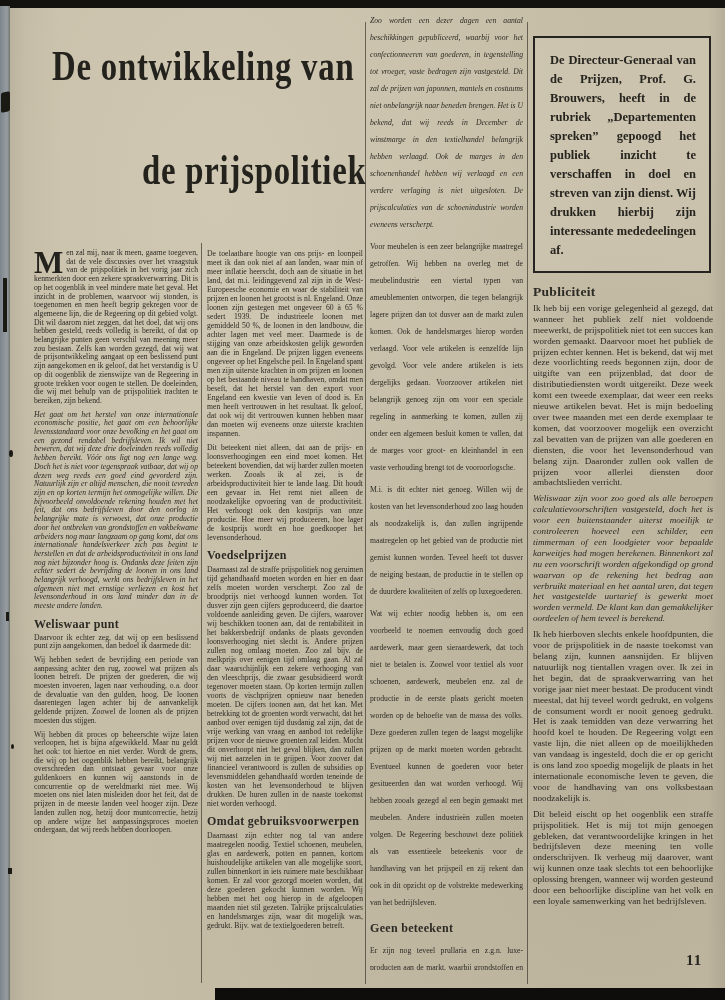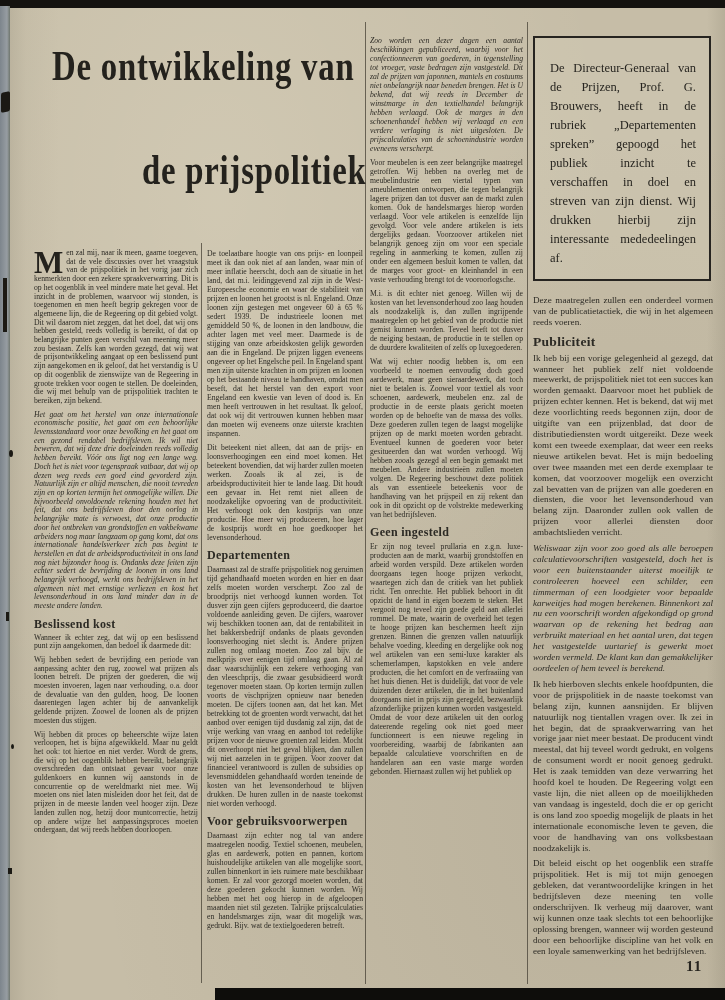--- a/index.html
+++ b/index.html
@@ -29,37 +29,37 @@
   .title-2{left:142px;top:146px;}
 
   .vrule{position:absolute;width:1px;background:rgba(70,64,52,0.75);}
   .r1{left:201px;top:243px;height:740px;}
   .r2{left:365px;top:22px;height:962px;}
   .r3{left:527px;top:22px;height:962px;}
 
   .col{position:absolute;overflow:hidden;text-align:justify;}
   .col-1{left:34px;top:249px;width:164px;height:738px;font-size:7.7px;line-height:8.7px;}
   .col-2{left:207px;top:249px;width:156px;height:730px;font-size:7.7px;line-height:9px;}
-  .col-3{left:370px;top:36px;width:153px;height:958px;font-size:7.7px;line-height:9px;}
+  .col-3{left:370px;top:12px;width:153px;height:958px;font-size:7.7px;line-height:17px;}
   .col-4{left:533px;top:28px;width:180px;height:945px;font-size:9.1px;line-height:10.9px;}
 
   .para{margin:0 0 5px 0;}
   .para.gap{margin-top:4px;}
   .italic{font-style:italic;}
   .col-heading{font-family:"Liberation Serif",serif;font-weight:700;font-size:12px;
     margin:9px 0 5px 0;text-align:left;letter-spacing:0.3px;}
   .col-4 .col-heading{font-size:13.5px;}
   .dropcap{float:left;font-size:31px;line-height:25px;font-weight:700;padding:1px 3px 0 0;color:#24221d;}
 
-  .side-box{border:2px solid #262420;padding:21px 13px 11px 15px;margin:8px 2px 14px 0;
-    font-weight:400;font-size:12.5px;line-height:19px;text-align:justify;color:#26241f;
+  .side-box{border:2px solid #262420;padding:13px 13px 11px 15px;margin:8px 2px 14px 0;
+    font-weight:700;font-size:12.5px;line-height:19px;text-align:justify;color:#26241f;
     background:rgba(255,252,240,0.10);}
 
   .page-number{position:absolute;left:686px;top:952px;font-size:15px;font-weight:700;
-    letter-spacing:1px;color:#26241f;margin-top:6px;}
+    letter-spacing:1px;color:#26241f;}
 </style>
 </head>
 <body>
 
 <div class="page">
 
   <div class="top-bar"></div>
   <div class="edge-strip"></div>
   <div class="artifact a1"></div>
   <div class="artifact a2"></div>
@@ -71,47 +71,46 @@
   <div class="title-line title-1">De ontwikkeling van</div>
   <div class="title-line title-2">de prijspolitiek</div>
 
   <div class="vrule r1"></div>
   <div class="vrule r2"></div>
   <div class="vrule r3"></div>
 
   <div class="col col-1">
     <p class="para"><span class="dropcap">M</span><span>en zal mij, naar ik meen, gaarne toegeven, dat de vele discussies over het vraagstuk van de prijspolitiek in het vorig jaar zich kenmerkten door een zekere spraakverwarring. Dit is op het oogenblik in veel mindere mate het geval. Het inzicht in de problemen, waarvoor wij stonden, is toegenomen en men heeft begrip gekregen voor de algemeene lijn, die de Regeering op dit gebied volgt. Dit wil daarom niet zeggen, dat het doel, dat wij ons hebben gesteld, reeds volledig is bereikt, of dat op belangrijke punten geen verschil van meening meer zou bestaan. Zelfs kan worden gezegd, dat wij wat de prijsontwikkeling aangaat op een beslissend punt zijn aangekomen en ik geloof, dat het verstandig is U op dit oogenblik de zienswijze van de Regeering in groote trekken voor oogen te stellen. De doeleinden, die wij met behulp van de prijspolitiek trachten te bereiken, zijn bekend.</span></p>
     <p class="para italic gap">Het gaat om het herstel van onze internationale economische positie, het gaat om een behoorlijke levensstandaard voor onze bevolking en het gaat om een gezond rendabel bedrijfsleven. Ik wil niet beweren, dat wij deze drie doeleinden reeds volledig hebben bereikt. Vóór ons ligt nog een lange weg. Doch het is niet voor tegenspraak vatbaar, dat wij op dezen weg reeds een goed eind gevorderd zijn. Natuurlijk zijn er altijd menschen, die nooit tevreden zijn en op korten termijn het onmogelijke willen. Die bijvoorbeeld onvoldoende rekening houden met het feit, dat ons bedrijfsleven door den oorlog in belangrijke mate is verwoest, dat onze productie door het ontbreken van grondstoffen en vakbekwame arbeiders nog maar langzaam op gang komt, dat ons internationale handelsverkeer zich pas begint te herstellen en dat de arbeidsproductiviteit in ons land nog niet bijzonder hoog is. Ondanks deze feiten zijn echter sedert de bevrijding de loonen in ons land belangrijk verhoogd, werkt ons bedrijfsleven in het algemeen niet met ernstige verliezen en kost het levensonderhoud in ons land minder dan in de meeste andere landen.</p>
-    <h3 class="col-heading">Beslissend kost</h3>
-    <p class="para">Wanneer ik echter zeg, dat wij op een beslissend punt zijn aangekomen, dan bedoel ik daarmede dit:</p>
+    <h3 class="col-heading">Weliswaar punt</h3>
+    <p class="para">Daarvoor ik echter zeg, dat wij op een beslissend punt zijn aangekomen, dan bedoel ik daarmede dit:</p>
     <p class="para">Wij hebben sedert de bevrijding een periode van aanpassing achter den rug, zoowel wat prijzen als loonen betreft. De prijzen der goederen, die wij moesten invoeren, lagen naar verhouding, o.a. door de devaluatie van den gulden, hoog. De loonen daarentegen lagen achter bij de aanvankelijk geldende prijzen. Zoowel de loonen als de prijzen moesten dus stijgen.</p>
     <p class="para gap">Wij hebben dit proces op beheerschte wijze laten verloopen, het is bijna afgewikkeld. Maar nu geldt het ook: tot hiertoe en niet verder. Wordt de grens, die wij op het oogenblik hebben bereikt, belangrijk overschreden dan ontstaat gevaar voor onze guldenkoers en kunnen wij aanstonds in de concurrentie op de wereldmarkt niet mee. Wij moeten ons niet laten misleiden door het feit, dat de prijzen in de meeste landen veel hooger zijn. Deze landen zullen nog, hetzij door muntcorrectie, hetzij op andere wijze het aanpassingsproces moeten ondergaan, dat wij reeds hebben doorloopen.</p>
   </div>
 
   <div class="col col-2">
     <p class="para">De toelaatbare hoogte van ons prijs- en loonpeil meet ik dan ook niet af aan landen, waar min of meer inflatie heerscht, doch aan de situatie in het land, dat m.i. leidinggevend zal zijn in de West-Europeesche economie en waar de stabiliteit van prijzen en loonen het grootst is nl. Engeland. Onze loonen zijn gestegen met ongeveer 60 à 65 % sedert 1939. De industrieele loonen met gemiddeld 50 %, de loonen in den landbouw, die achter lagen met veel meer. Daarmede is de stijging van onze arbeidskosten gelijk geworden aan die in Engeland. De prijzen liggen eveneens ongeveer op het Engelsche peil. In Engeland spant men zijn uiterste krachten in om prijzen en loonen op het bestaande niveau te handhaven, omdat men beseft, dat het herstel van den export voor Engeland een kwestie van leven of dood is. En men heeft vertrouwen in het resultaat. Ik geloof, dat ook wij dit vertrouwen kunnen hebben maar dan moeten wij eveneens onze uiterste krachten inspannen.</p>
     <p class="para gap">Dit beteekent niet alleen, dat aan de prijs- en loonsverhoogingen een eind moet komen. Het beteekent bovendien, dat wij harder zullen moeten werken. Zooals ik al zei, is de arbeidsproductiviteit hier te lande laag. Dit houdt een gevaar in. Het remt niet alleen de noodzakelijke opvoering van de productiviteit. Het verhoogt ook den kostprijs van onze productie. Hoe meer wij produceeren, hoe lager de kostprijs wordt en hoe goedkooper het levensonderhoud.</p>
-    <h3 class="col-heading">Departementen</h3>
+    <h3 class="col-heading">Voedselprijzen</h3>
     <p class="para">Daarnaast zal de straffe prijspolitiek nog geruimen tijd gehandhaafd moeten worden en hier en daar zelfs moeten worden verscherpt. Zoo zal de broodprijs niet verhoogd kunnen worden. Tot dusver zijn geen cijfers geproduceerd, die daartoe voldoende aanleiding geven. De cijfers, waarover wij beschikken toonen aan, dat de rentabiliteit in het bakkersbedrijf ondanks de plaats gevonden loonsverhooging niet slecht is. Andere prijzen zullen nog omlaag moeten. Zoo zal bijv. de melkprijs over eenigen tijd omlaag gaan. Al zal daar waarschijnlijk een zekere verhooging van den vleeschprijs, die zwaar gesubsidieerd wordt tegenover moeten staan. Op korten termijn zullen voorts de vischprijzen opnieuw naar beneden moeten. De cijfers toonen aan, dat het kan. Met betrekking tot de groenten wordt verwacht, dat het aanbod over eenigen tijd dusdanig zal zijn, dat de vrije werking van vraag en aanbod tot redelijke prijzen voor de nieuwe groenten zal leiden. Mocht dit onverhoopt niet het geval blijken, dan zullen wij niet aarzelen in te grijpen. Voor zoover dat financieel verantwoord is zullen de subsidies op levensmiddelen gehandhaafd worden teneinde de kosten van het levensonderhoud te blijven drukken. De huren zullen in de naaste toekomst niet worden verhoogd.</p>
-    <h3 class="col-heading">Voor gebruiksvoorwerpen</h3>
+    <h3 class="col-heading">Omdat gebruiksvoorwerpen</h3>
     <p class="para">Daarnaast zijn echter nog tal van andere maatregelen noodig. Textiel schoenen, meubelen, glas en aardewerk, potten en pannen, kortom huishoudelijke artikelen van alle mogelijke soort, zullen binnenkort in iets ruimere mate beschikbaar komen. Er zal voor gezorgd moeten worden, dat deze goederen gekocht kunnen worden. Wij hebben met het oog hierop in de afgeloopen maanden niet stil gezeten. Talrijke prijscalculaties en handelsmarges zijn, waar dit mogelijk was, gedrukt. Bijv. wat de textielgoederen betreft.</p>
   </div>
 
   <div class="col col-3">
     <p class="para italic">Zoo worden een dezer dagen een aantal beschikkingen gepubliceerd, waarbij voor het confectionneeren van goederen, in tegenstelling tot vroeger, vaste bedragen zijn vastgesteld. Dit zal de prijzen van japonnen, mantels en costuums niet onbelangrijk naar beneden brengen. Het is U bekend, dat wij reeds in December de winstmarge in den textielhandel belangrijk hebben verlaagd. Ook de marges in den schoenenhandel hebben wij verlaagd en een verdere verlaging is niet uitgesloten. De prijscalculaties van de schoenindustrie worden eveneens verscherpt.</p>
     <p class="para gap">Voor meubelen is een zeer belangrijke maatregel getroffen. Wij hebben na overleg met de meubelindustrie een viertal typen van ameublementen ontworpen, die tegen belangrijk lagere prijzen dan tot dusver aan de markt zulen komen. Ook de handelsmarges hierop worden verlaagd. Voor vele artikelen is eenzelfde lijn gevolgd. Voor vele andere artikelen is iets dergelijks gedaan. Voorzoover artikelen niet belangrijk genoeg zijn om voor een speciale regeling in aanmerking te komen, zullen zij onder een algemeen besluit komen te vallen, dat de marges voor groot- en kleinhandel in een vaste verhouding brengt tot de vooroorlogsche.</p>
     <p class="para">M.i. is dit echter niet genoeg. Willen wij de kosten van het levensonderhoud zoo laag houden als noodzakelijk is, dan zullen ingrijpende maatregelen op het gebied van de productie niet gemist kunnen worden. Teveel heeft tot dusver de neiging bestaan, de productie in te stellen op de duurdere kwaliteiten of zelfs op luxegoederen.</p>
     <p class="para gap">Wat wij echter noodig hebben is, om een voorbeeld te noemen eenvoudig doch goed aardewerk, maar geen sieraardewerk, dat toch niet te betalen is. Zoowel voor textiel als voor schoenen, aardewerk, meubelen enz. zal de productie in de eerste plaats gericht moeten worden op de behoefte van de massa des volks. Deze goederen zullen tegen de laagst mogelijke prijzen op de markt moeten worden gebracht. Eventueel kunnen de goederen voor beter gesitueerden dan wat worden verhoogd. Wij hebben zooals gezegd al een begin gemaakt met meubelen. Andere industrieën zullen moeten volgen. De Regeering beschouwt deze politiek als van essentieele beteekenis voor de handhaving van het prijspeil en zij rekent dan ook in dit opzicht op de volstrekte medewerking van het bedrijfsleven.</p>
-    <h3 class="col-heading">Geen ingesteld</h3>
+    <h3 class="col-heading">Geen beteekent</h3>
     <p class="para">Er zijn nog teveel prullaria en z.g.n. luxe-producten aan de markt, waarbij grondstoffen en arbeid worden verspild. Deze artikelen worden doorgaans tegen hooge prijzen verkocht, waartegen zich dan de critiek van het publiek richt. Ten onrechte. Het publiek behoort in dit opzicht de hand in eigen boezem te steken. Het vergooit nog teveel zijn goede geld aan allerlei rommel. De mate, waarin de overheid het tegen te hooge prijzen kan beschermen heeft zijn grenzen. Binnen die grenzen vallen natuurlijk behalve voeding, kleeding en dergelijke ook nog wel artikelen van een semi-luxe karakter als schemerlampen, kapstokken en vele andere producten, die het comfort en de verfraaiing van het huis dienen. Het is duidelijk, dat voor de vele duizenden dezer artikelen, die in het buitenland doorgaans niet in prijs zijn geregeld, bezwaarlijk afzonderlijke prijzen kunnen worden vastgesteld. Omdat de voor deze artikelen uit den oorlog dateerende regeling ook niet goed meer functionneert is een nieuwe regeling in voorbereiding, waarbij de fabrikanten aan bepaalde calculatieve voorschriften en de handelaren aan een vaste marge worden gebonden. Hiernaast zullen wij het publiek op</p>
   </div>
 
   <div class="col col-4">
     <div class="side-box">De Directeur-Generaal van de Prijzen, Prof. G. Brouwers, heeft in de rubriek „Departementen spreken” gepoogd het publiek inzicht te verschaffen in doel en streven van zijn dienst. Wij drukken hierbij zijn interessante mededeelingen af.</div>
-    <p class="para">Deze maatregelen zullen een onderdeel vormen van de publicatietactiek, die wij in het algemeen reeds voeren.</p>
     <h3 class="col-heading">Publiciteit</h3>
     <p class="para">Ik heb bij een vorige gelegenheid al gezegd, dat wanneer het publiek zelf niet voldoende meewerkt, de prijspolitiek niet tot een succes kan worden gemaakt. Daarvoor moet het publiek de prijzen echter kennen. Het is bekend, dat wij met deze voorlichting reeds begonnen zijn, door de uitgifte van een prijzenblad, dat door de distributiediensten wordt uitgereikt. Deze week komt een tweede exemplaar, dat weer een reeks nieuwe artikelen bevat. Het is mijn bedoeling over twee maanden met een derde exemplaar te komen, dat voorzoover mogelijk een overzicht zal bevatten van de prijzen van alle goederen en diensten, die voor het levensonderhoud van belang zijn. Daaronder zullen ook vallen de prijzen voor allerlei diensten door ambachtslieden verricht.</p>
     <p class="para italic gap">Weliswaar zijn voor zoo goed als alle beroepen calculatievoorschriften vastgesteld, doch het is voor een buitenstaander uiterst moeilijk te controleeren hoeveel een schilder, een timmerman of een loodgieter voor bepaalde karweitjes had mogen berekenen. Binnenkort zal nu een voorschrift worden afgekondigd op grond waarvan op de rekening het bedrag aan verbruikt materiaal en het aantal uren, dat tegen het vastgestelde uurtarief is gewerkt moet worden vermeld. De klant kan dan gemakkelijker oordeelen of hem teveel is berekend.</p>
     <p class="para gap">Ik heb hierboven slechts enkele hoofdpunten, die voor de prijspolitiek in de naaste toekomst van belang zijn, kunnen aansnijden. Er blijven natuurlijk nog tientallen vragen over. Ik zei in het begin, dat de spraakverwarring van het vorige jaar niet meer bestaat. De producent vindt meestal, dat hij teveel wordt gedrukt, en volgens de consument wordt er nooit genoeg gedrukt. Het is zaak temidden van deze verwarring het hoofd koel te houden. De Regeering volgt een vaste lijn, die niet alleen op de moeilijkheden van vandaag is ingesteld, doch die er op gericht is ons land zoo spoedig mogelijk de plaats in het internationale economische leven te geven, die voor de handhaving van ons volksbestaan noodzakelijk is.</p>
     <p class="para gap">Dit beleid eischt op het oogenblik een straffe prijspolitiek. Het is mij tot mijn genoegen gebleken, dat verantwoordelijke kringen in het bedrijfsleven deze meening ten volle onderschrijven. Ik verheug mij daarover, want wij kunnen onze taak slechts tot een behoorlijke oplossing brengen, wanneer wij worden gesteund door een behoorlijke discipline van het volk en een loyale samenwerking van het bedrijfsleven.</p>
   </div>
 
   <div class="page-number">11</div>
   <div class="bottom-bar"></div>
 

